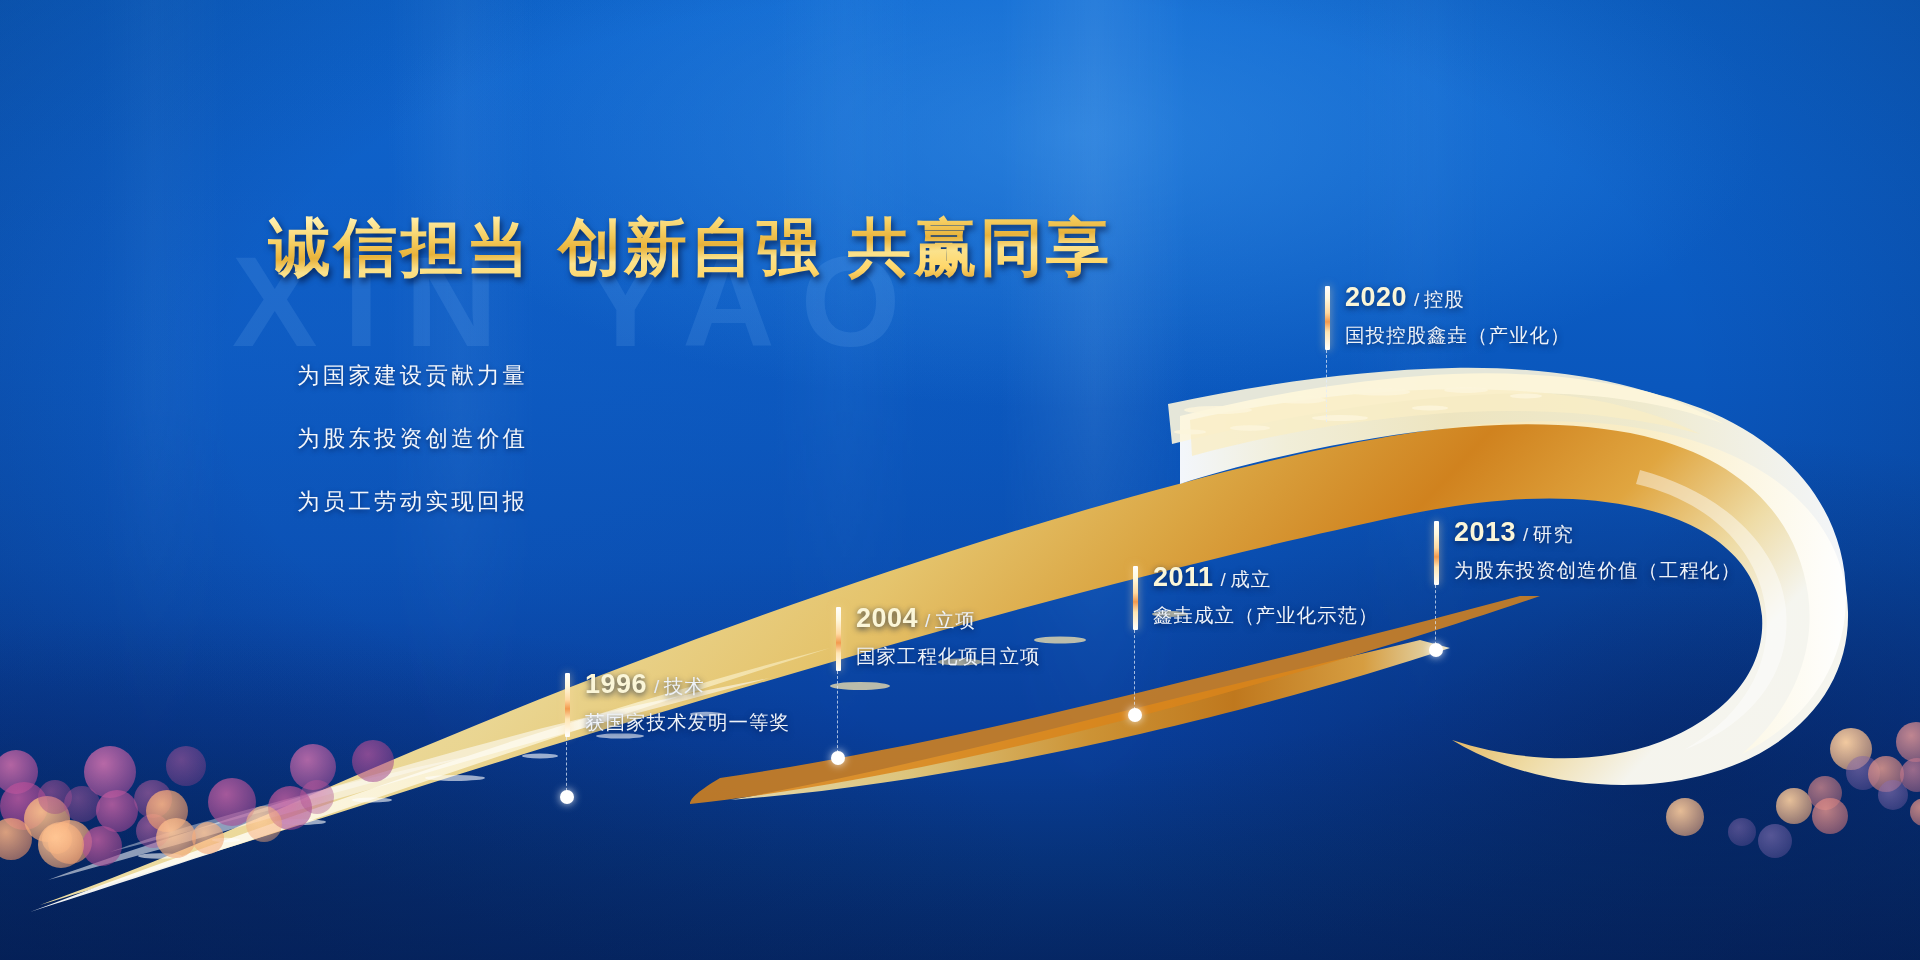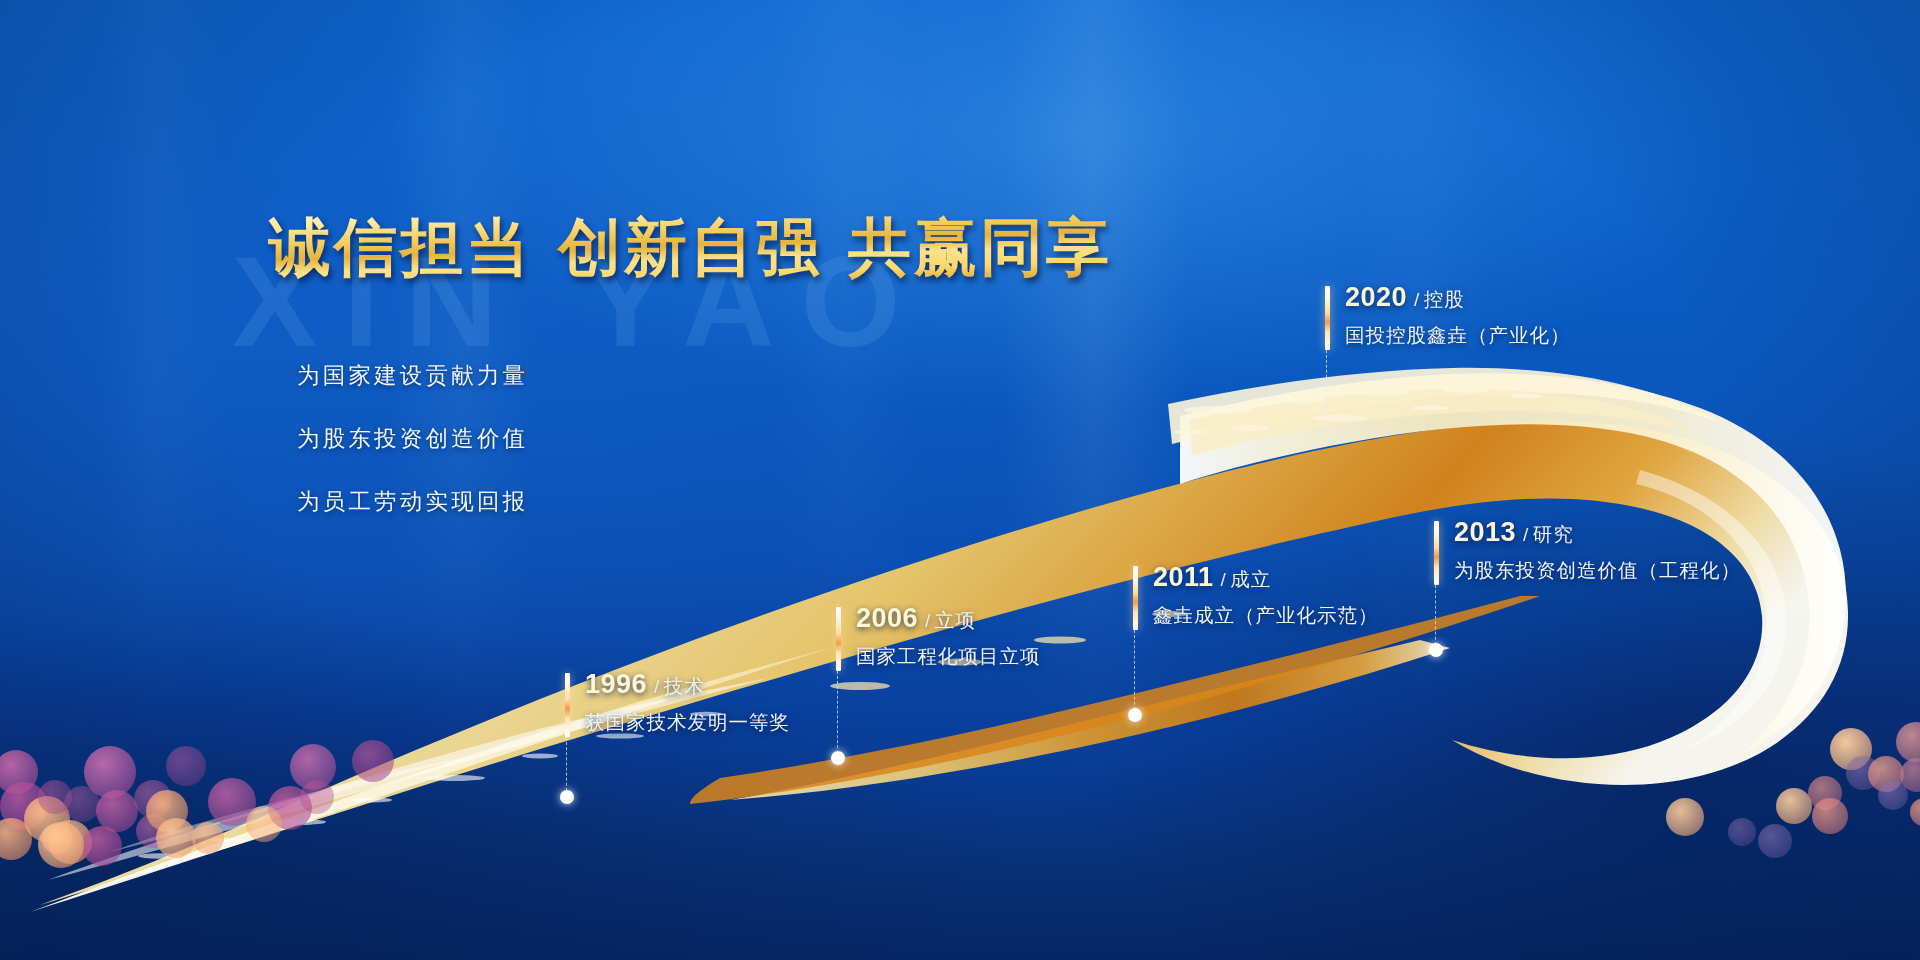--- a/index.html
+++ b/index.html
@@ -274,21 +274,21 @@
   <div class="ms" style="left:565px;top:673px;">
     <div class="ms-bar"></div>
     <div class="ms-year"><span>1996</span><span class="slash">/</span><span class="tag">技术</span></div>
     <div class="ms-desc">获国家技术发明一等奖</div>
   </div>
   <div class="ms-line" style="left:566px;top:737px;height:59px;"></div>
   <div class="ms-dot" style="left:567px;top:797px;"></div>
 
   <div class="ms" style="left:836px;top:607px;">
     <div class="ms-bar"></div>
-    <div class="ms-year"><span>2006</span><span class="slash">/</span><span class="tag">立项</span></div>
+    <div class="ms-year"><span>2004</span><span class="slash">/</span><span class="tag">立项</span></div>
     <div class="ms-desc">国家工程化项目立项</div>
   </div>
   <div class="ms-line" style="left:837px;top:671px;height:87px;"></div>
   <div class="ms-dot" style="left:838px;top:758px;"></div>
 
   <div class="ms" style="left:1133px;top:566px;">
     <div class="ms-bar"></div>
     <div class="ms-year"><span>2011</span><span class="slash">/</span><span class="tag">成立</span></div>
     <div class="ms-desc">鑫垚成立（产业化示范）</div>
   </div>

